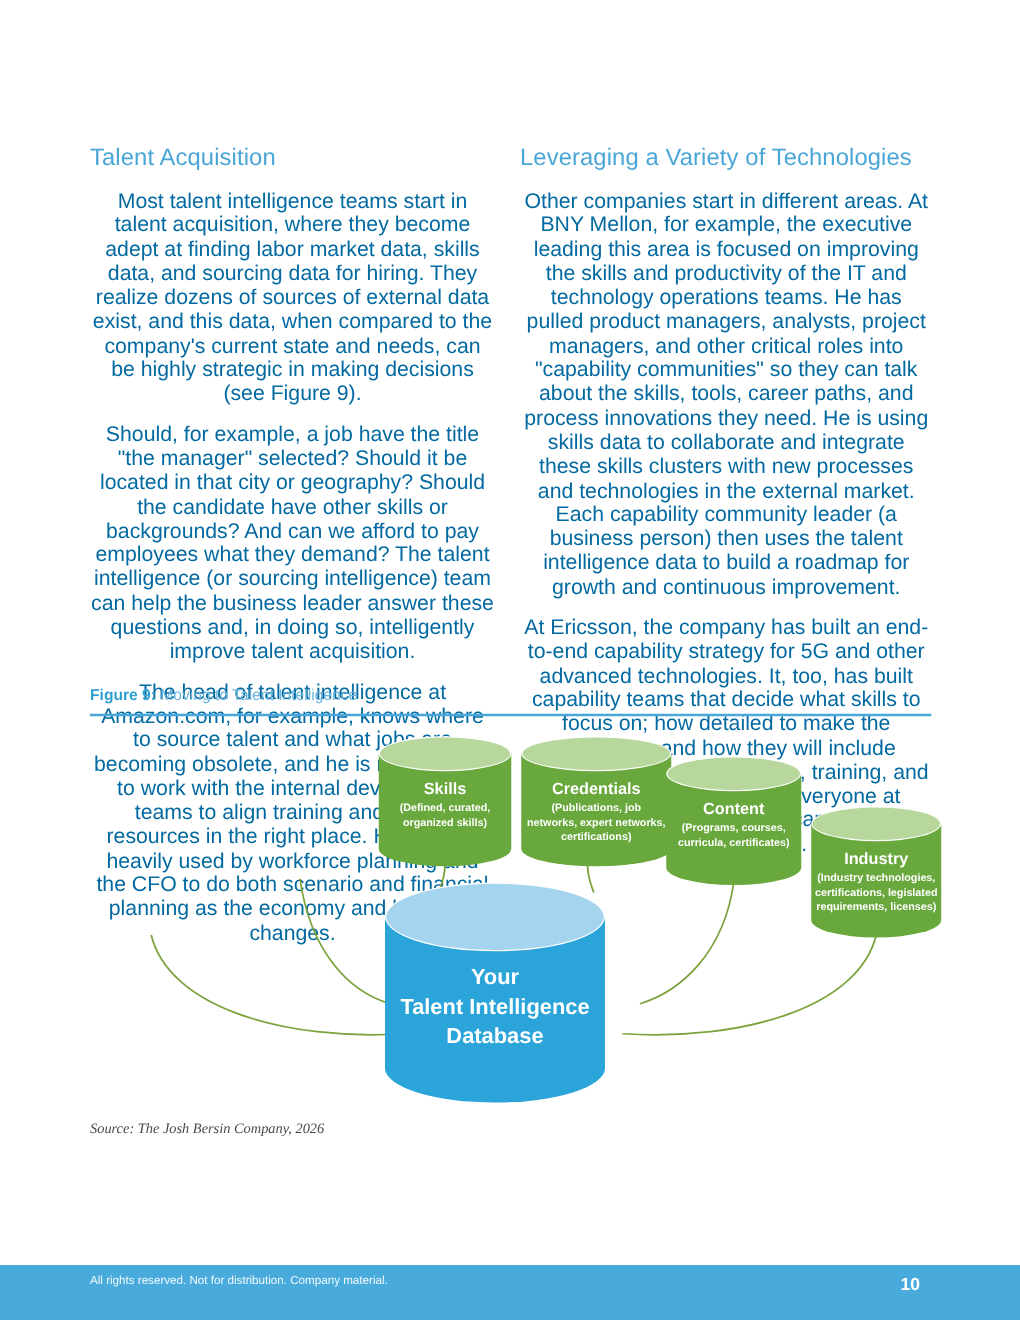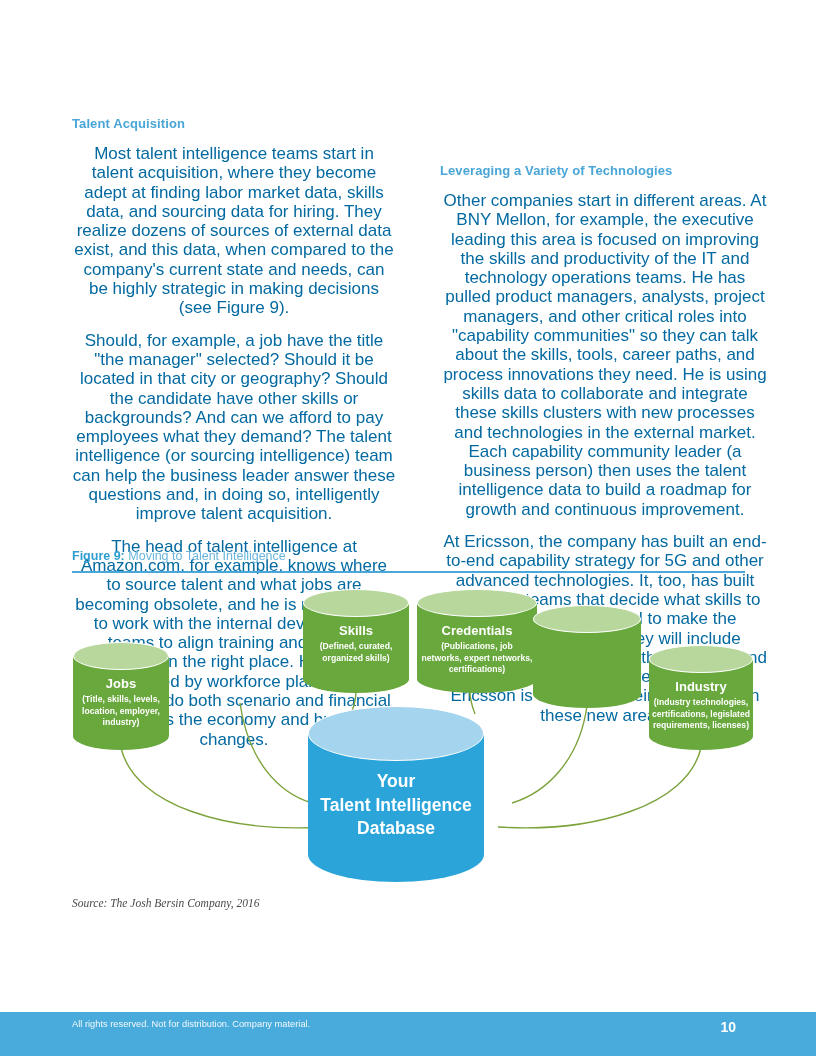--- a/index.html
+++ b/index.html
@@ -6,23 +6,23 @@
   html,body { background:#e8e8e8; }
   .page {
     position:relative; width:816px; height:1056px; margin:0 auto;
     background:#ffffff; overflow:hidden;
     font-family:"Liberation Sans","DejaVu Sans",sans-serif;
     color:#3d3e40;
   }
   
   .col { position:absolute; top:116px; width:324px; }
   .col-left  { left:72px; }
-  .col-right { left:440px; width:330px;margin-top:47px; }
+  .col-right { left:416px; width:330px; }
   .col h2 {
-    font-size:13px; font-weight:bold; color:#49a6d7;
+    font-size:19px; font-weight:normal; color:#49a6d7;
     margin-bottom:13px; letter-spacing:.1px;
   }
   .col p {
     font-size:17px; line-height:19.3px; margin-bottom:13px;
     color:#0369a1; text-align:center;
   }
   
   .fig-caption { position:absolute; left:72px; top:549px; font-size:12.5px; }
   .fig-caption .fig-label { font-weight:bold; color:#2f9fd1; }
   .fig-caption .fig-text  { color:#6ab5dd; }
@@ -106,28 +106,20 @@
       <g fill="none" stroke="#7ca23b" stroke-width="1.4">
         <path d="M121,168 C135,226 228,253 324,247"></path>
         <path d="M240,123 C248,180 278,213 312,223"></path>
         <path d="M356,111 C356,122 353,128 351,134"></path>
         <path d="M470,111 C470,122 473,128 475,134"></path>
         <path d="M587,126 C579,182 545,213 512,223"></path>
         <path d="M701,168 C687,226 594,253 498,247"></path>
       </g>
     </svg>
 
-    <div class="cyl" style="left:73px; top:62px; width:96px; height:108px; --eh:28px; --top-c:#b7d79c; --body-c:#69a83c;">
-      <div class="cyl-body"></div>
-      <div class="cyl-top"></div>
-      <div class="cyl-label">
-        <div class="cyl-title">Jobs</div>
-        <div class="cyl-sub">(Title, skills, levels, location, employer, industry)</div>
-      </div>
-    </div>
 
 
     <div class="cyl" style="left:303px; top:9px; width:106px; height:104px; --eh:28px; --top-c:#b7d79c; --body-c:#69a83c;">
       <div class="cyl-body"></div>
       <div class="cyl-top"></div>
       <div class="cyl-label">
         <div class="cyl-title">Skills</div>
         <div class="cyl-sub">(Defined, curated, organized skills)</div>
       </div>
     </div>
@@ -137,20 +129,24 @@
       <div class="cyl-top"></div>
       <div class="cyl-label">
         <div class="cyl-title">Credentials</div>
         <div class="cyl-sub">(Publications, job networks, expert networks, certifications)</div>
       </div>
     </div>
 
     <div class="cyl" style="left:533px; top:25px; width:108px; height:103px; --eh:28px; --top-c:#b7d79c; --body-c:#69a83c;">
       <div class="cyl-body"></div>
       <div class="cyl-top"></div>
+      <div class="cyl-label">
+        <div class="cyl-title">Content</div>
+        <div class="cyl-sub">(Programs, courses, curricula, certificates)</div>
+      </div>
     </div>
 
     <div class="cyl" style="left:649px; top:65px; width:104px; height:105px; --eh:28px; --top-c:#b7d79c; --body-c:#69a83c;">
       <div class="cyl-body"></div>
       <div class="cyl-top"></div>
       <div class="cyl-label">
         <div class="cyl-title">Industry</div>
         <div class="cyl-sub">(Industry technologies, certifications, legislated requirements, licenses)</div>
       </div>
     </div>
@@ -160,21 +156,21 @@
       <div class="cyl-top"></div>
       <div class="center-label">
         <div class="center-line">Your</div>
         <div class="center-line">Talent Intelligence</div>
         <div class="center-line">Database</div>
       </div>
     </div>
 
   </div>
 
-  <div class="source">Source: The Josh Bersin Company, 2016</div>
+  <div class="source">Source: The Josh Bersin Company, 2026</div>
 
   <div class="footer">
     <div class="footer-text">
       <div class="footer-line2">All rights reserved. Not for distribution. Company material.</div>
     </div>
     <div class="footer-page">10</div>
   </div>
 
 </div>
 

